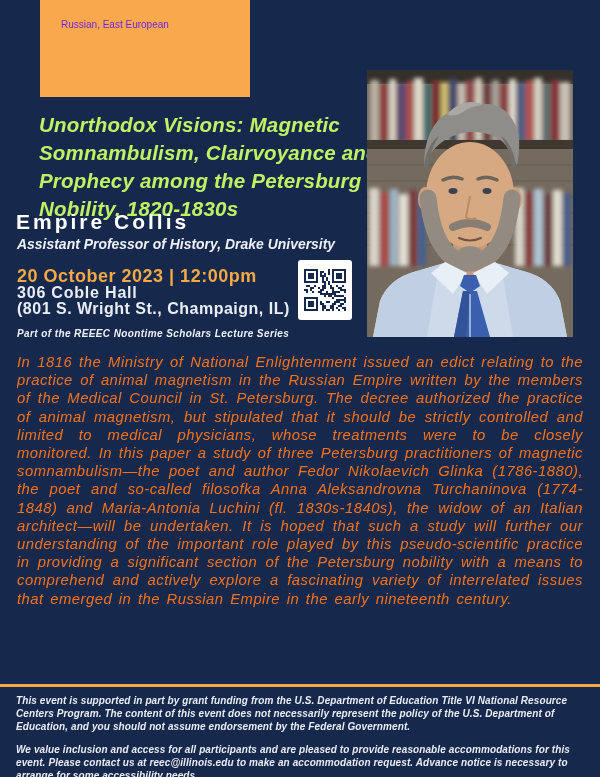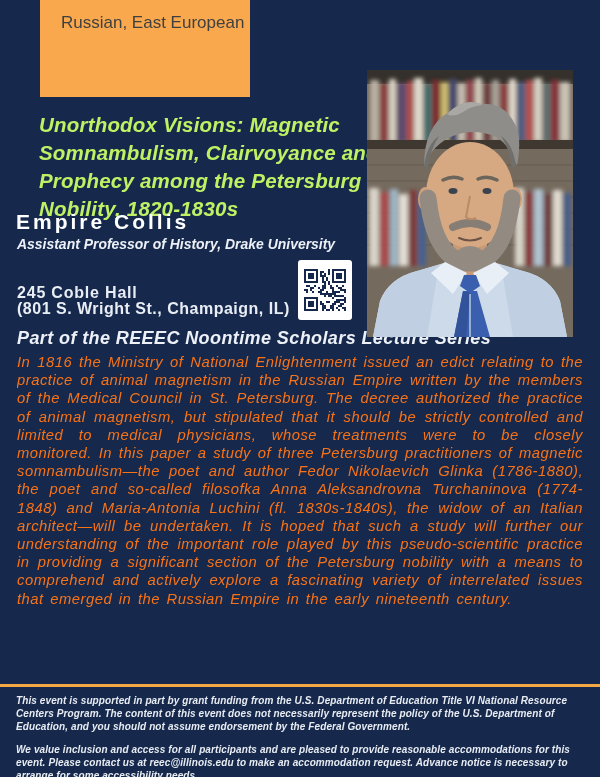--- a/index.html
+++ b/index.html
@@ -4,35 +4,35 @@
 <style>
   html,body{margin:0;padding:0;}
   body{font-family:"Liberation Sans", sans-serif; background:#0d1b33;}
   .poster{position:relative;width:600px;height:777px;background:#16294D;overflow:hidden;}
 
   
   .logo-box{position:absolute;left:40px;top:0;width:210px;height:97px;background:#F9A84D;
             box-sizing:border-box;padding:13px 0 0 21px;}
   .logo-row{display:flex;align-items:center;gap:7px;}
   .logo-wordmark{color:#13294B;font-weight:bold;font-size:17px;letter-spacing:1.5px;}
-  .center-name{color:#404040;font-size:17px;font-weight:500;line-height:1.2;}
+  .center-name{margin-top:6px;color:#6d28d9;font-size:10px;font-weight:500;line-height:1.2;}
 
   
   .event-title{position:absolute;left:17px;top:111px;width:354px;color:#bef264;
                font-weight:bold;font-style:italic;font-size:20.5px;line-height:28px;letter-spacing:.2px;margin-left:22px;}
   .speaker-name{position:absolute;left:16px;top:210px;color:#FFFFFF;font-weight:bold;
                 font-size:21px;letter-spacing:3px;}
   .speaker-title{position:absolute;left:17px;top:235px;color:#EDF1F7;font-weight:bold;font-style:italic;
                  font-size:15px;transform:scaleX(.93);transform-origin:left;white-space:nowrap;}
 
   
   .event-datetime{position:absolute;left:17px;top:266px;color:#F5A843;font-weight:bold;font-size:18px;letter-spacing:.5px;}
   .event-venue{position:absolute;left:17px;top:284px;color:#E9EDF4;font-weight:bold;font-size:16px;letter-spacing:.8px;}
   .event-address{position:absolute;left:17px;top:300px;color:#E9EDF4;font-weight:bold;font-size:16px;letter-spacing:.5px;}
-  .series-note{position:absolute;left:17px;top:328px;color:#EDF1F7;font-weight:bold;font-style:italic;font-size:18px;letter-spacing:.4px;}
+  .series-note{position:absolute;left:17px;top:328px;color:#EDF1F7;font-weight:bold;font-style:italic;font-size:10px;letter-spacing:.4px;}
 
   
   .qr-box{position:absolute;left:298px;top:260px;width:54px;height:60px;background:#FFFFFF;
           border-radius:3px;display:flex;align-items:center;justify-content:center;}
   .qr-box svg{display:block;}
 
   
   .photo{position:absolute;left:367px;top:70px;width:206px;height:267px;overflow:hidden;}
   .photo svg{display:block;}
 
@@ -54,21 +54,22 @@
   <div class="logo-box">
     <div class="center-name">
       <div>Russian, East European</div>
     </div>
   </div>
 
   <div class="event-title">Unorthodox Visions: Magnetic Somnambulism, Clairvoyance and Prophecy among the Petersburg Nobility, 1820-1830s</div>
   <div class="speaker-name">Empire Collis</div>
   <div class="speaker-title">Assistant Professor of History, Drake University</div>
 
-  <div class="event-venue">245 Coble Hall</div>
+  <div class="event-datetime">20 October 2023 | 12:00pm</div>
+  <div class="event-venue">306 Coble Hall</div>
   <div class="event-address">(801 S. Wright St., Champaign, IL)</div>
   <div class="series-note">Part of the REEEC Noontime Scholars Lecture Series</div>
 
   <div class="qr-box">
     <svg width="48" height="48" viewBox="0 0 48 48" shape-rendering="crispEdges">
       <rect width="48" height="48" fill="#FFFFFF"></rect>
       <g fill="#16294D">
 
         <rect x="3" y="3" width="14" height="14"></rect>
           <rect x="5" y="5" width="10" height="10" fill="#FFFFFF"></rect>

